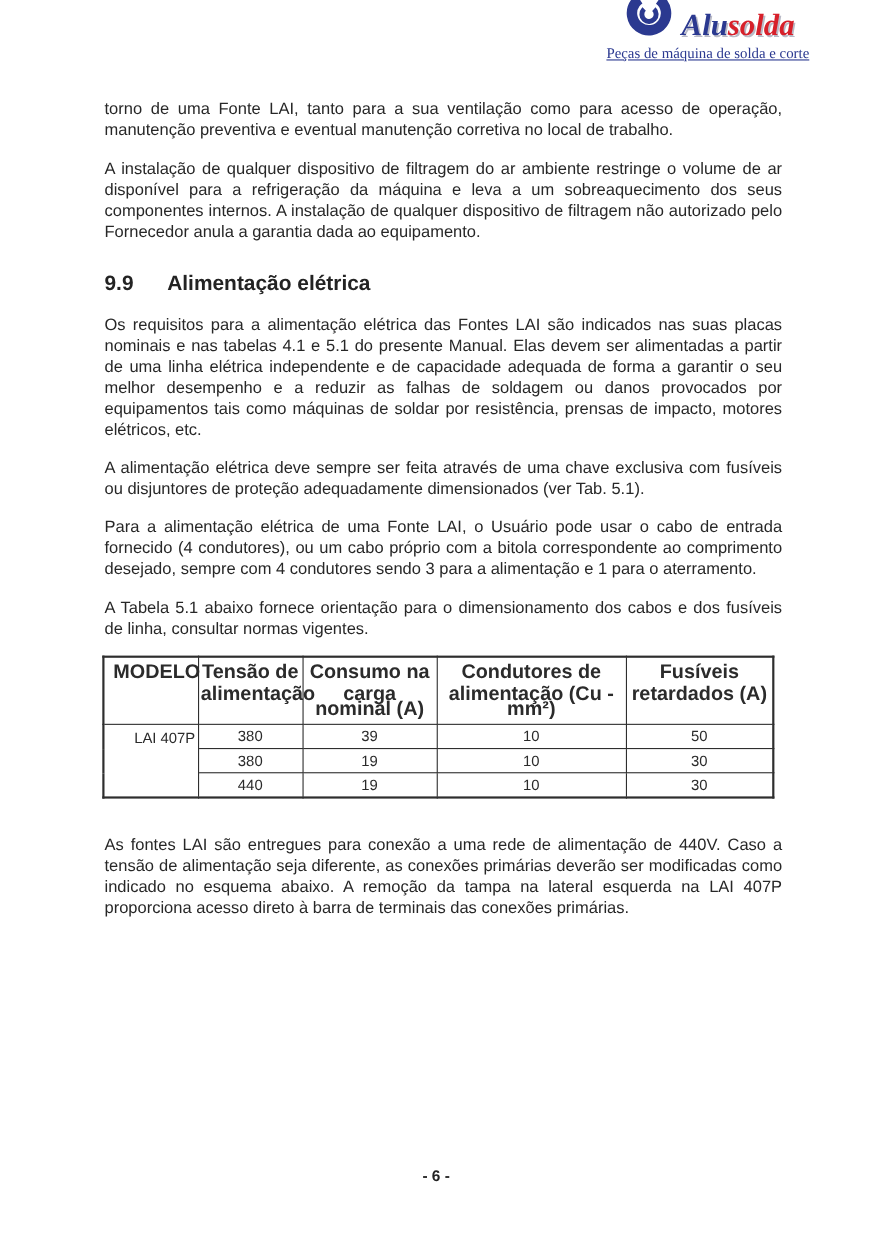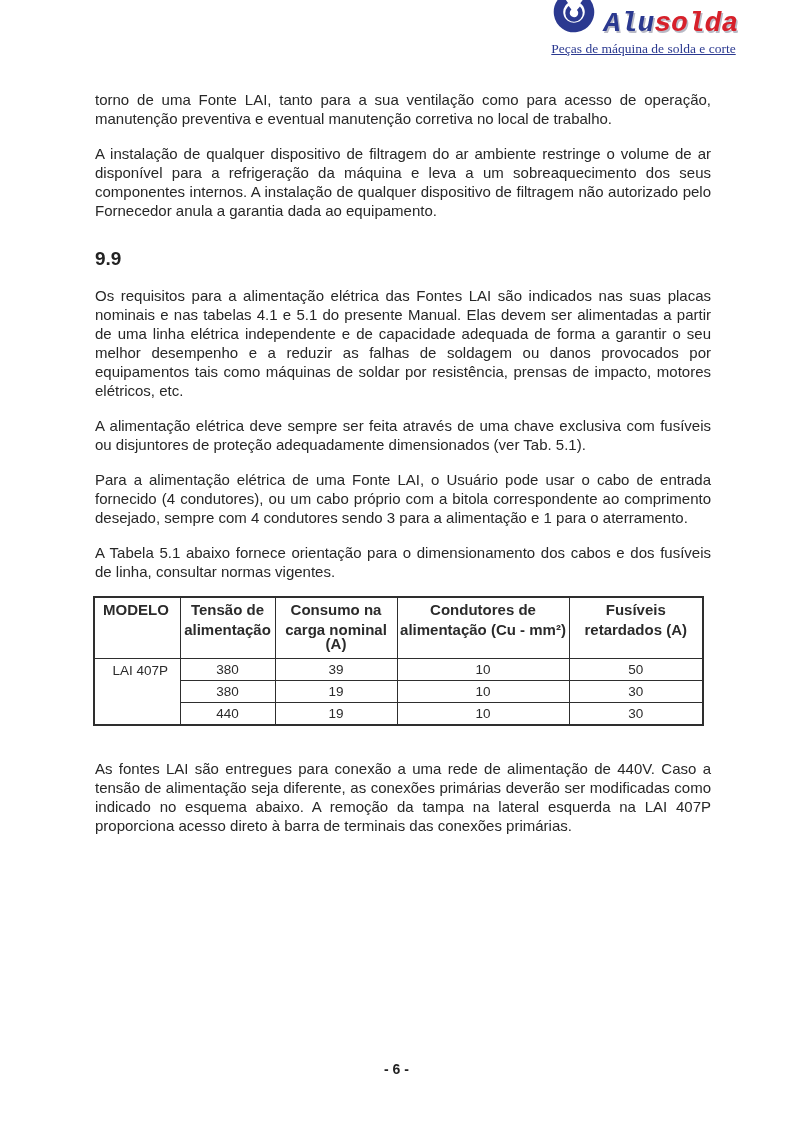--- a/index.html
+++ b/index.html
@@ -23,21 +23,21 @@
     width: 215px;
     text-align: center;
   }
   .logo-row {
     display: flex;
     align-items: flex-end;
     justify-content: center;
     gap: 3px;
   }
   .wordmark {
-    font-family: Liberation Mono, monospace;
+    font-family: Liberation Serif, serif;
     font-style: italic;
     font-weight: bold;
     font-size: 28px;
     line-height: 1;
     letter-spacing: 0px;
     padding-bottom: 2px;
     text-shadow: 1.5px 1.5px 0 #b9bac6;
     white-space: nowrap;
   }
   .wordmark .alu   { color: #2b3990; }
@@ -80,39 +80,39 @@
     border-collapse: collapse;
     width: 609px;
     margin: 15px 0 0 -2px;
     border: 2px solid #2e2e2e;
     table-layout: fixed;
   }
   table.spec th, table.spec td {
     border: 1px solid #2e2e2e;
   }
   table.spec th {
-    font-size: 15px;
+    font-size: 18px;
     font-weight: bold;
     text-align: center;
     vertical-align: top;
     padding: 5px 2px 7px 2px;
     color: #2b2b2b;
   }
   table.spec th.left { text-align: left; padding-left: 8px; }
   .hline { display: block; line-height: 14px; }
   .hline2 { margin-top: 6px; }
   table.spec td {
     font-size: 13.5px;
     text-align: center;
     height: 22px;
     padding: 2px;
     color: #2b2b2b;
   }
   table.spec td.model {
-    text-align: center;
+    text-align: right;
     vertical-align: top;
     padding: 4px 2px 0 8px;
   }
 
   
   .footer {
     position: absolute;
     top: 1061px;
     left: 0;
     width: 100%;
@@ -141,20 +141,21 @@
   </div>
 
   <div class="content">
 
     <p class="first">torno de uma Fonte LAI, tanto para a sua ventilação como para acesso de operação, manutenção preventiva e eventual manutenção corretiva no local de trabalho.</p>
 
     <p>A instalação de qualquer dispositivo de filtragem do ar ambiente restringe o volume de ar disponível para a refrigeração da máquina e leva a um sobreaquecimento dos seus componentes internos. A instalação de qualquer dispositivo de filtragem não autorizado pelo Fornecedor anula a garantia dada ao equipamento.</p>
 
     <h2 class="section-heading">
       <span class="num">9.9</span>
+      <span>Alimentação elétrica</span>
     </h2>
 
     <p>Os requisitos para a alimentação elétrica das Fontes LAI são indicados nas suas placas nominais e nas tabelas 4.1 e 5.1 do presente Manual. Elas devem ser alimentadas a partir de uma linha elétrica independente e de capacidade adequada de forma a garantir o seu melhor desempenho e a reduzir as falhas de soldagem ou danos provocados por equipamentos tais como máquinas de soldar por resistência, prensas de impacto, motores elétricos, etc.</p>
 
     <p>A alimentação elétrica deve sempre ser feita através de uma chave exclusiva com fusíveis ou disjuntores de proteção adequadamente dimensionados (ver Tab. 5.1).</p>
 
     <p>Para a alimentação elétrica de uma Fonte LAI, o Usuário pode usar o cabo de entrada fornecido (4 condutores), ou um cabo próprio com a bitola correspondente ao comprimento desejado, sempre com 4 condutores sendo 3 para a alimentação e 1 para o aterramento.</p>
 
     <p>A Tabela 5.1 abaixo fornece orientação para o dimensionamento dos cabos e dos fusíveis de linha, consultar normas vigentes.</p>
 

